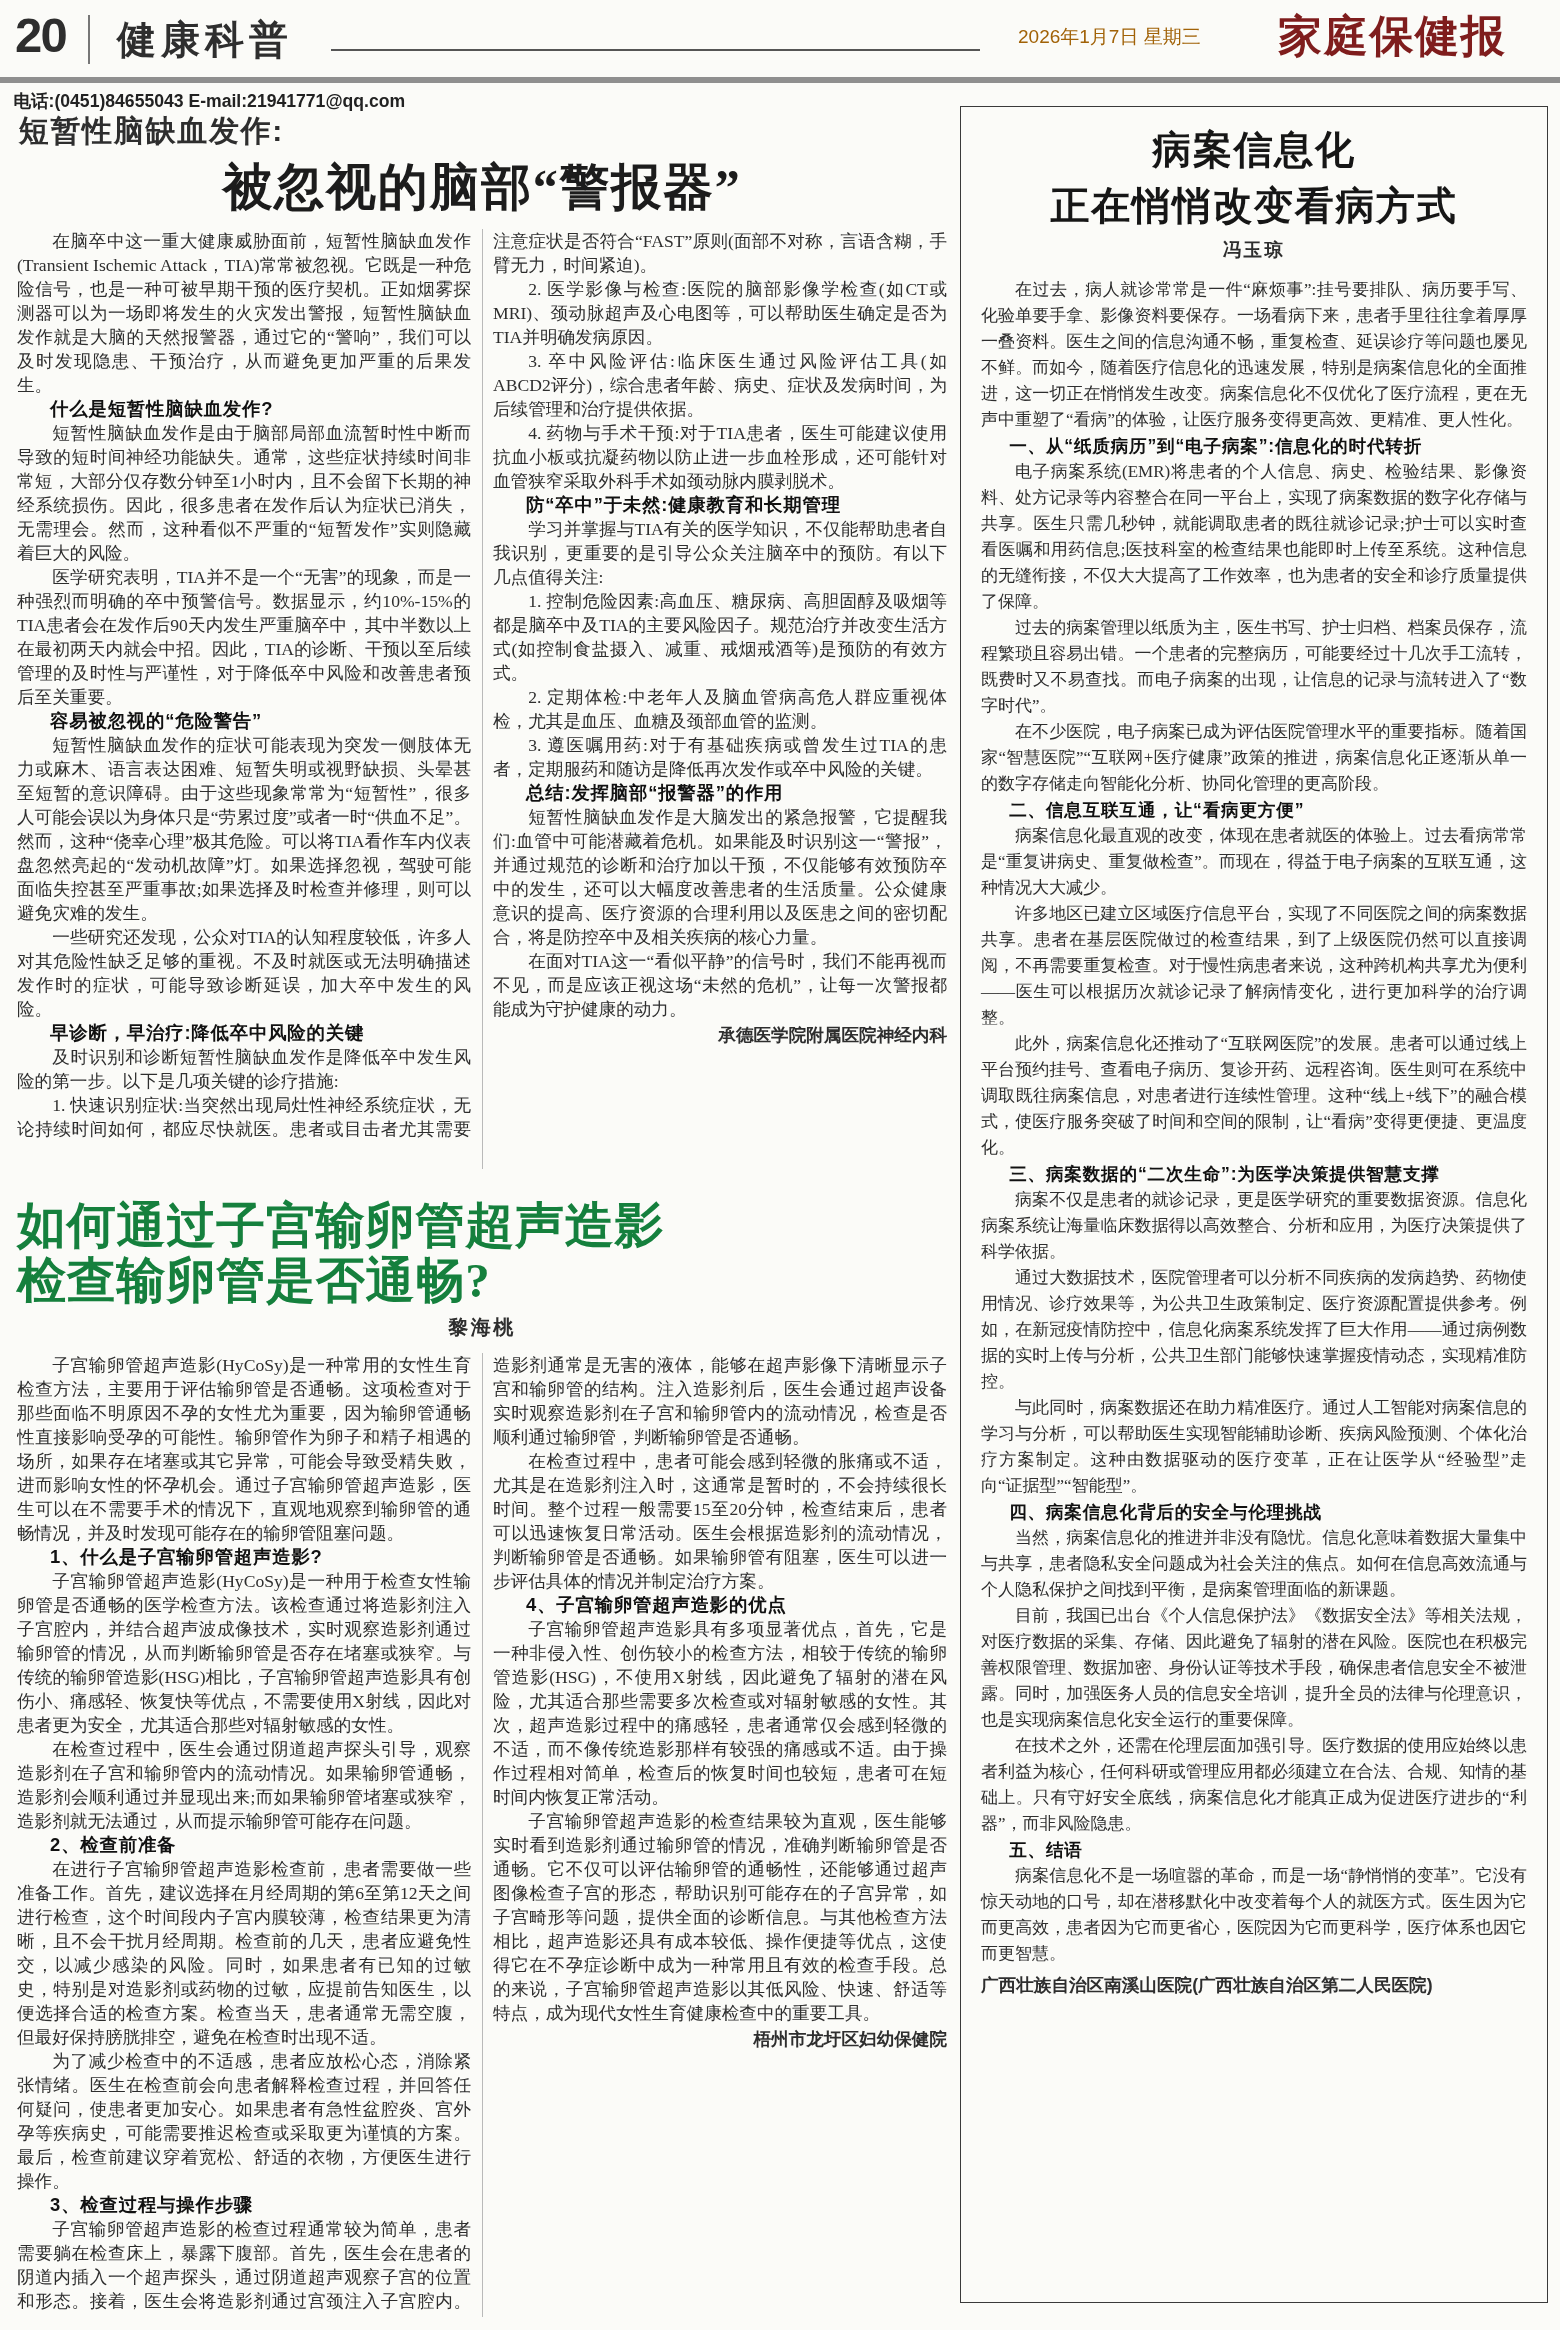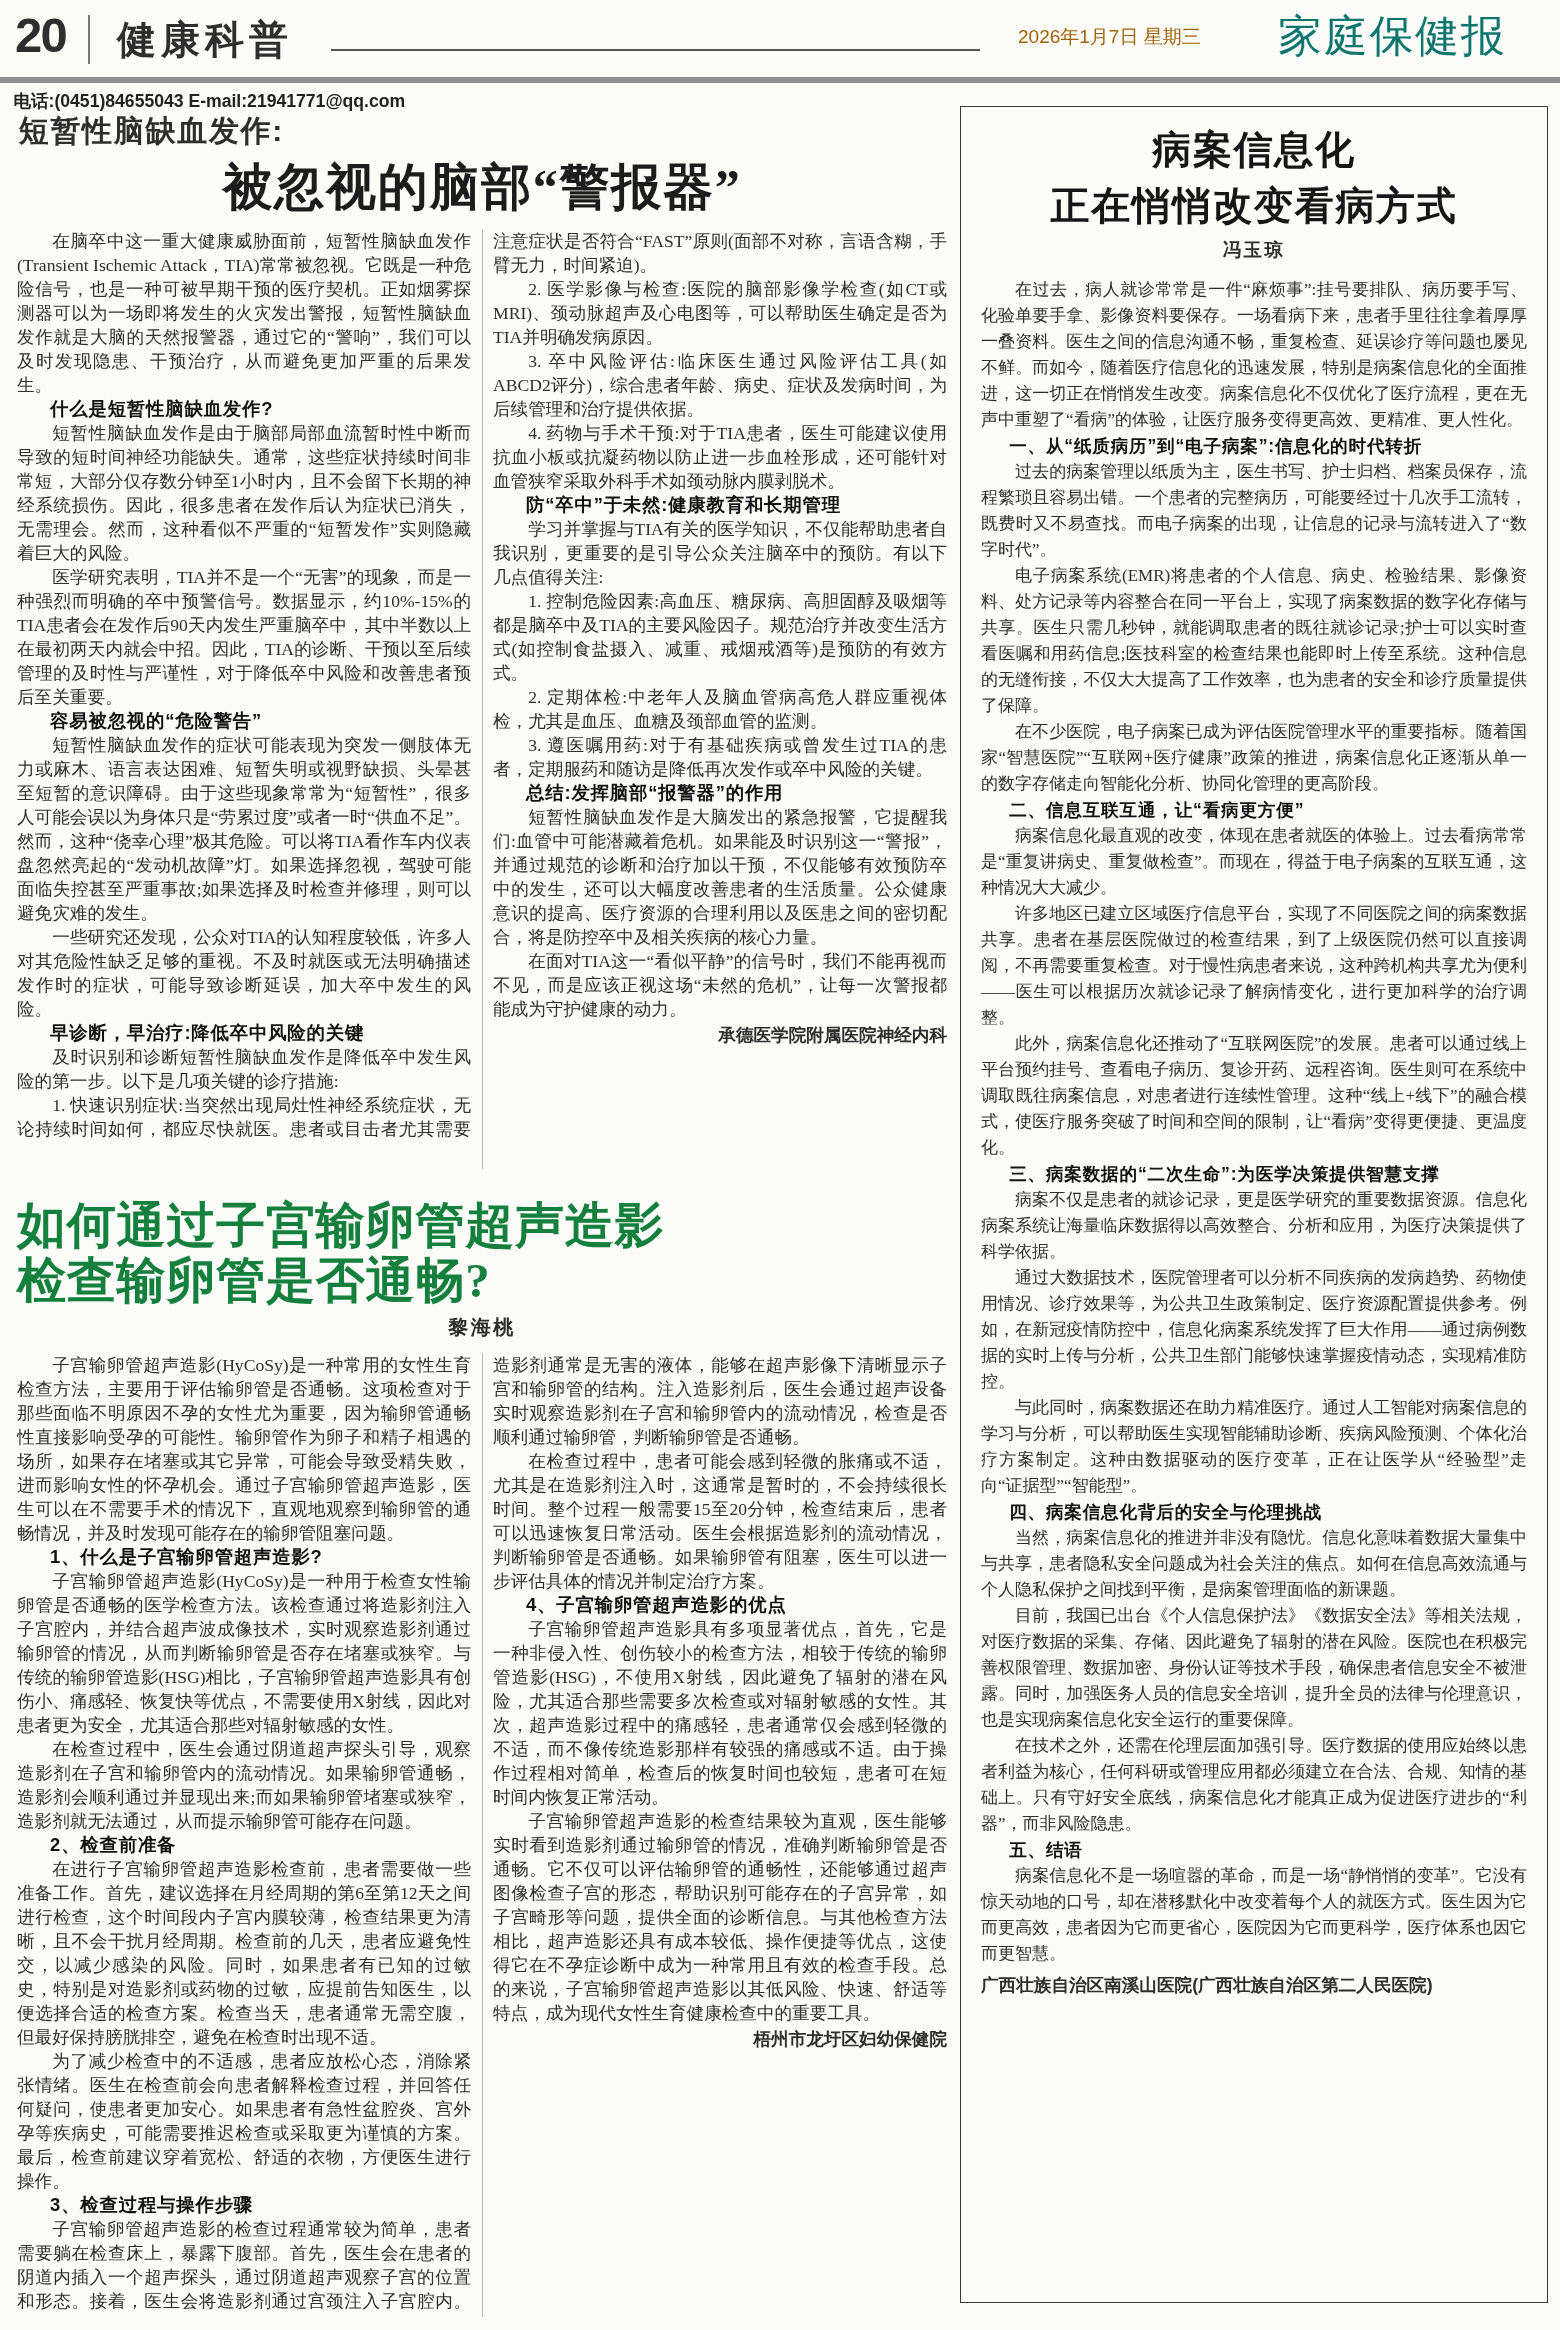--- a/index.html
+++ b/index.html
@@ -11,21 +11,21 @@
   }
   
   .masthead{position:absolute;left:0;top:0;width:1560px;height:77px;}
   .page-num{position:absolute;left:15px;top:6.7px;font-size:49px;font-weight:bold;
     font-family:"Liberation Sans","DejaVu Sans",sans-serif;letter-spacing:-1.7px;}
   .mast-vbar{position:absolute;left:88px;top:15px;width:1.7px;height:49px;background:#777;}
   .section-name{position:absolute;left:117px;top:13.4px;font-size:39px;font-weight:bold;letter-spacing:5px;}
   .mast-line{position:absolute;left:331px;top:49px;width:649px;height:1.7px;background:#555;}
   .mast-date{position:absolute;left:1018px;top:23.5px;font-size:19px;color:#a16207;
     font-family:"Liberation Sans","DejaVu Sans",sans-serif;}
-  .paper-name{position:absolute;left:1278px;top:6.7px;font-size:44px;font-weight:normal;letter-spacing:1.7px;color:#0f766e;}
+  .paper-name{position:absolute;left:1278px;top:6.7px;font-size:44px;font-weight:bold;letter-spacing:1.7px;color:#7f1d1d;}
   .thick-rule{position:absolute;left:0;top:77px;width:1560px;height:5.9px;background:#8f8f8f;}
   .contact-line{position:absolute;left:13.4px;top:89px;font-size:17.6px;font-weight:bold;color:#222;
     font-family:"Liberation Sans","DejaVu Sans",sans-serif;}
   
   .left-region{position:absolute;left:17px;top:111px;width:930px;}
   .art1-kicker{font-size:30px;font-weight:bold;letter-spacing:1.7px;margin:0 0 1.7px 1.7px;
     font-family:"Liberation Sans","DejaVu Sans",sans-serif;}
   .art1-title{font-size:50px;font-weight:bold;text-align:center;letter-spacing:1.7px;margin:1.7px 0 8.4px 0;color:#1c1c1c;}
   .art-authors{font-size:20px;font-weight:bold;text-align:center;letter-spacing:3.4px;margin:0 0 13.4px 0;}
   .art-body{column-count:2;column-gap:22px;column-rule:0.8px solid #b9b9b9;column-fill:auto;
@@ -123,22 +123,22 @@
 
 </div>
 
 <div class="right-box">
   <div class="art3-title">病案信息化</div>
   <div class="art3-title">正在悄悄改变看病方式</div>
   <div class="art3-author">冯玉琼</div>
   <div class="art3-body">
       <p class="p">在过去，病人就诊常常是一件“麻烦事”:挂号要排队、病历要手写、化验单要手拿、影像资料要保存。一场看病下来，患者手里往往拿着厚厚一叠资料。医生之间的信息沟通不畅，重复检查、延误诊疗等问题也屡见不鲜。而如今，随着医疗信息化的迅速发展，特别是病案信息化的全面推进，这一切正在悄悄发生改变。病案信息化不仅优化了医疗流程，更在无声中重塑了“看病”的体验，让医疗服务变得更高效、更精准、更人性化。</p>
       <h4 class="h">一、从“纸质病历”到“电子病案”:信息化的时代转折</h4>
+      <p class="p">电子病案系统(EMR)将患者的个人信息、病史、检验结果、影像资料、处方记录等内容整合在同一平台上，实现了病案数据的数字化存储与共享。医生只需几秒钟，就能调取患者的既往就诊记录;护士可以实时查看医嘱和用药信息;医技科室的检查结果也能即时上传至系统。这种信息的无缝衔接，不仅大大提高了工作效率，也为患者的安全和诊疗质量提供了保障。</p>
       <p class="p">过去的病案管理以纸质为主，医生书写、护士归档、档案员保存，流程繁琐且容易出错。一个患者的完整病历，可能要经过十几次手工流转，既费时又不易查找。而电子病案的出现，让信息的记录与流转进入了“数字时代”。</p>
-      <p class="p">电子病案系统(EMR)将患者的个人信息、病史、检验结果、影像资料、处方记录等内容整合在同一平台上，实现了病案数据的数字化存储与共享。医生只需几秒钟，就能调取患者的既往就诊记录;护士可以实时查看医嘱和用药信息;医技科室的检查结果也能即时上传至系统。这种信息的无缝衔接，不仅大大提高了工作效率，也为患者的安全和诊疗质量提供了保障。</p>
       <p class="p">在不少医院，电子病案已成为评估医院管理水平的重要指标。随着国家“智慧医院”“互联网+医疗健康”政策的推进，病案信息化正逐渐从单一的数字存储走向智能化分析、协同化管理的更高阶段。</p>
       <h4 class="h">二、信息互联互通，让“看病更方便”</h4>
       <p class="p">病案信息化最直观的改变，体现在患者就医的体验上。过去看病常常是“重复讲病史、重复做检查”。而现在，得益于电子病案的互联互通，这种情况大大减少。</p>
       <p class="p">许多地区已建立区域医疗信息平台，实现了不同医院之间的病案数据共享。患者在基层医院做过的检查结果，到了上级医院仍然可以直接调阅，不再需要重复检查。对于慢性病患者来说，这种跨机构共享尤为便利——医生可以根据历次就诊记录了解病情变化，进行更加科学的治疗调整。</p>
       <p class="p">此外，病案信息化还推动了“互联网医院”的发展。患者可以通过线上平台预约挂号、查看电子病历、复诊开药、远程咨询。医生则可在系统中调取既往病案信息，对患者进行连续性管理。这种“线上+线下”的融合模式，使医疗服务突破了时间和空间的限制，让“看病”变得更便捷、更温度化。</p>
       <h4 class="h">三、病案数据的“二次生命”:为医学决策提供智慧支撑</h4>
       <p class="p">病案不仅是患者的就诊记录，更是医学研究的重要数据资源。信息化病案系统让海量临床数据得以高效整合、分析和应用，为医疗决策提供了科学依据。</p>
       <p class="p">通过大数据技术，医院管理者可以分析不同疾病的发病趋势、药物使用情况、诊疗效果等，为公共卫生政策制定、医疗资源配置提供参考。例如，在新冠疫情防控中，信息化病案系统发挥了巨大作用——通过病例数据的实时上传与分析，公共卫生部门能够快速掌握疫情动态，实现精准防控。</p>
       <p class="p">与此同时，病案数据还在助力精准医疗。通过人工智能对病案信息的学习与分析，可以帮助医生实现智能辅助诊断、疾病风险预测、个体化治疗方案制定。这种由数据驱动的医疗变革，正在让医学从“经验型”走向“证据型”“智能型”。</p>
       <h4 class="h">四、病案信息化背后的安全与伦理挑战</h4>

